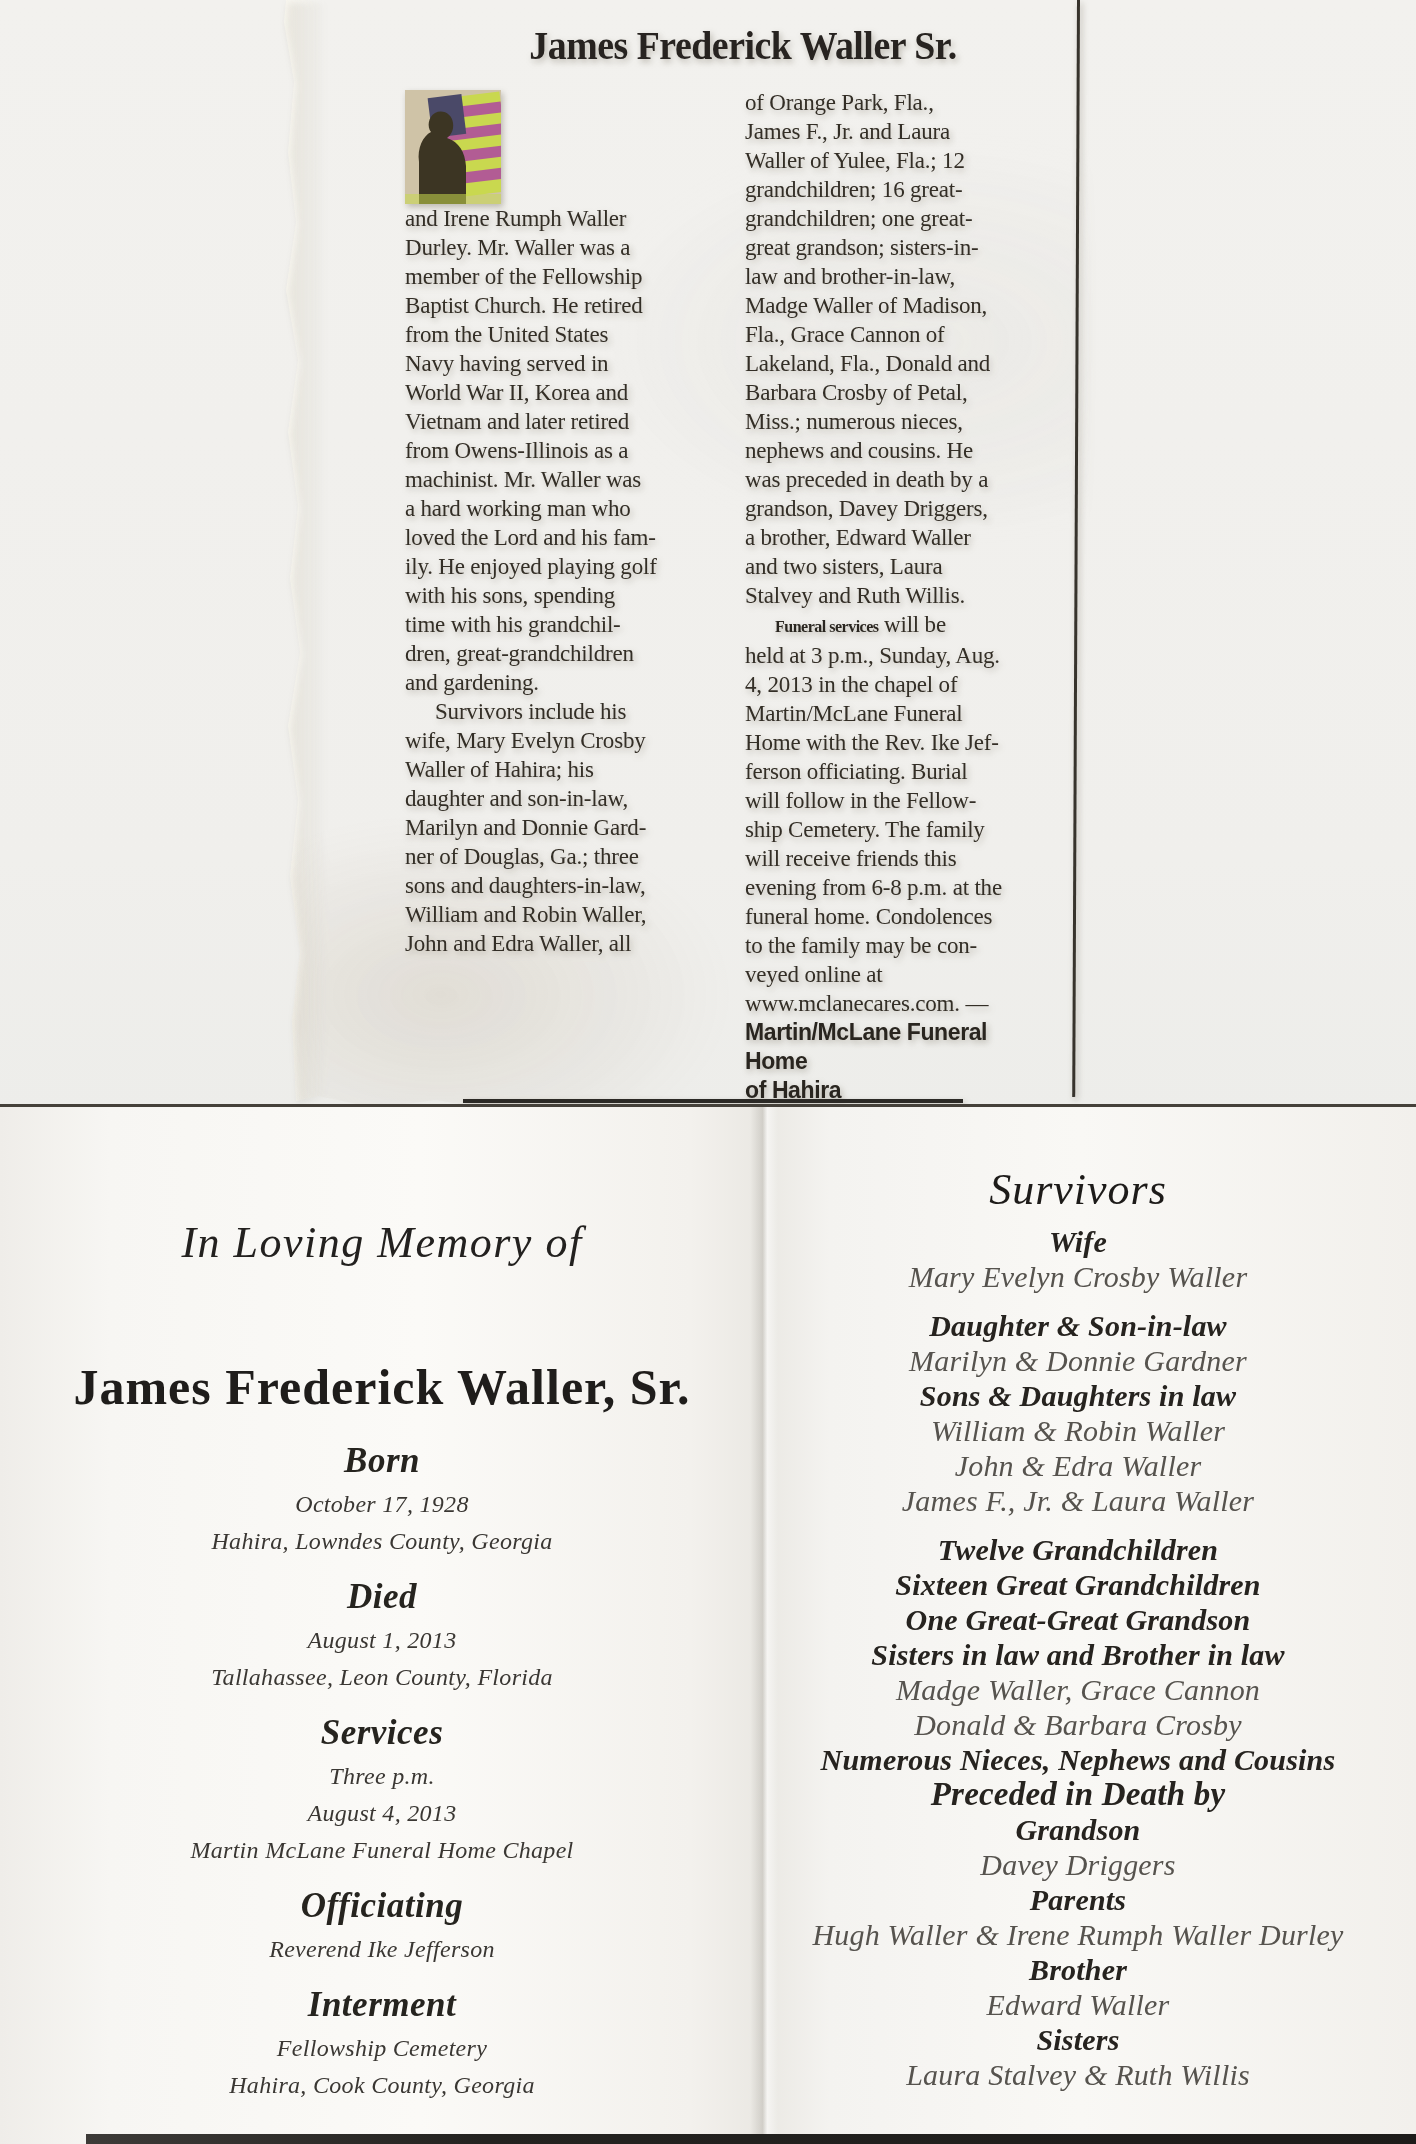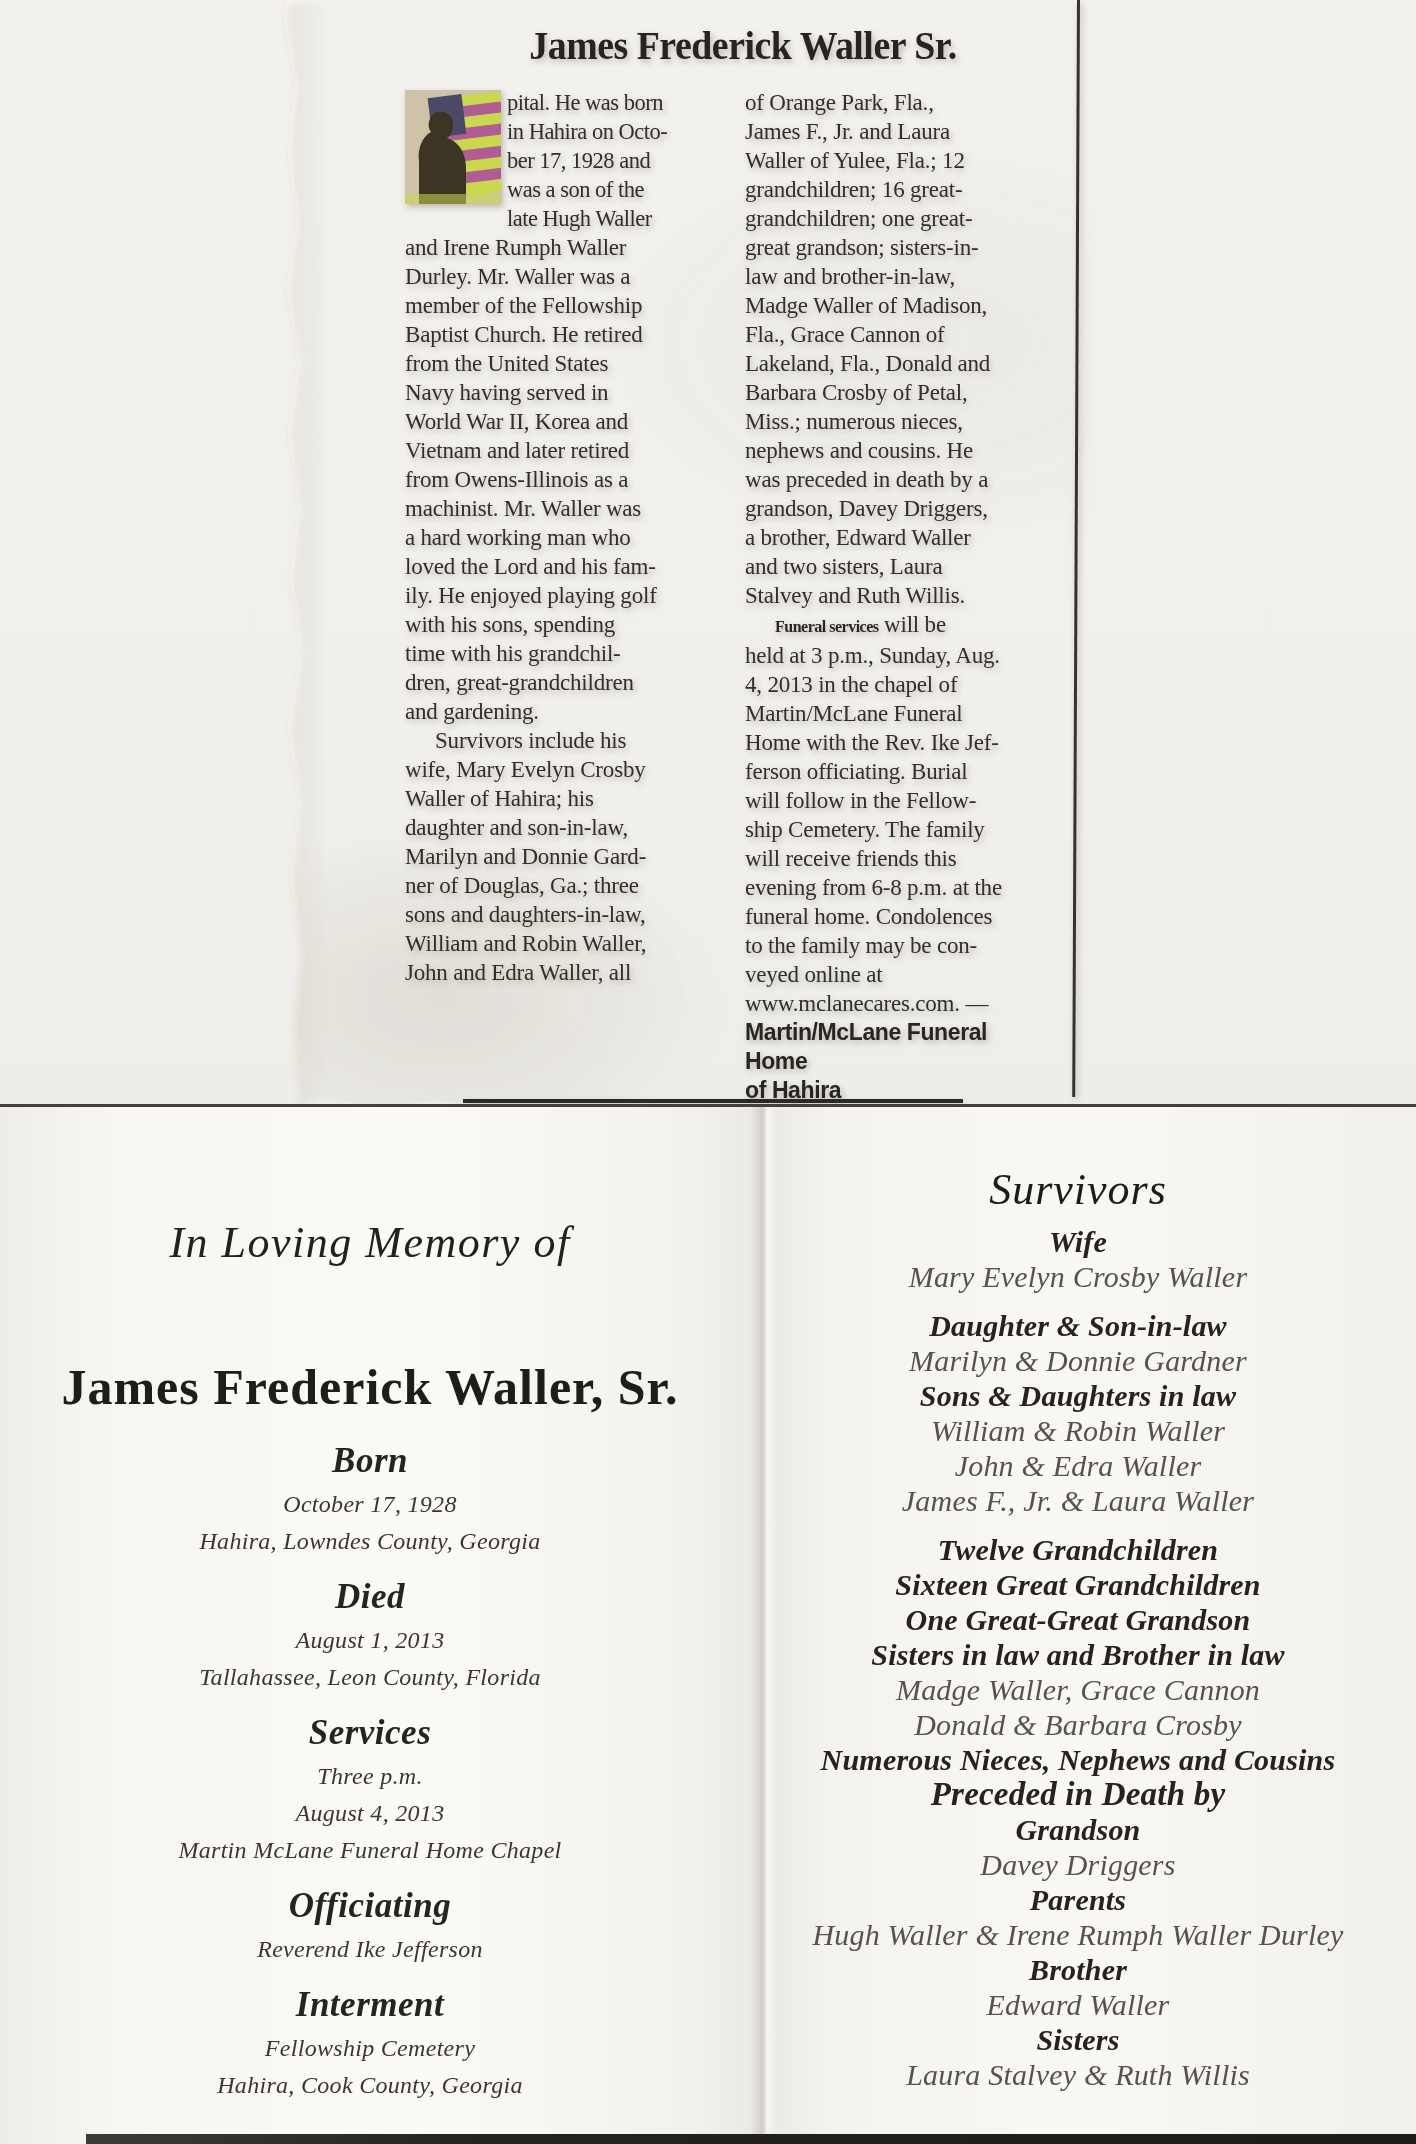--- a/index.html
+++ b/index.html
@@ -40,21 +40,21 @@
   
   .program{position:absolute;left:0;top:1104px;width:1416px;height:1040px;
     background:linear-gradient(90deg,#efede9 0px,#f7f6f3 110px,#fbfaf7 420px,#f3f1ed 690px,
       #eae8e3 762px,#f4f3f0 830px,#f9f8f5 1080px,#f2f0ec 1416px);}
   .program-top-edge{position:absolute;left:0;top:0;width:1416px;height:3px;background:#45413a;}
   .fold{position:absolute;left:750px;top:3px;bottom:0;width:28px;
     background:linear-gradient(90deg,transparent,rgba(110,104,94,.20) 45%,rgba(255,255,255,.55) 62%,transparent);}
   .scan-bar{position:absolute;left:86px;right:0;bottom:0;height:10px;
     background:linear-gradient(90deg,#3d3b38,#242320 30%,#1d1c1a);}
   .page{position:absolute;top:0;text-align:center;}
-  .page-left{left:8px;width:724px;}
+  .page-left{left:20px;width:724px;}
   .page-right{left:740px;width:676px;}
   .lp-title{margin-top:112px;font-style:italic;font-size:44px;line-height:54px;
       color:#23211f;letter-spacing:1.5px;}
   .lp-name{margin-top:86px;font-weight:bold;font-size:50px;line-height:62px;
       color:#1f1d1b;letter-spacing:1px;}
   .lp-heading{margin-top:14px;font-style:italic;font-weight:bold;font-size:35px;line-height:46px;
       color:#26241f;letter-spacing:.5px;}
   .lp-heading.firstsec{margin-top:20px;}
   .lp-lines{margin-top:2px;font-style:italic;font-size:24px;line-height:37px;color:#3a3733;
       white-space:pre-line;letter-spacing:.3px;}
@@ -89,25 +89,20 @@
                 <rect x="30" y="38" width="70" height="11" fill="#b25c94"></rect>
                 <rect x="30" y="60" width="70" height="11" fill="#b25c94"></rect>
                 <rect x="30" y="82" width="70" height="11" fill="#b25c94"></rect>
                 <rect x="28" y="4" width="34" height="40" fill="#4a4968"></rect>
               </g>
               <rect x="0" y="0" width="10" height="114" fill="#cfc3a7"></rect>
               <path d="M14,114 L14,72 C12,58 18,46 26,42 C22,37 23,27 30,23 C38,19 47,24 48,33 C49,40 46,45 42,48 C54,52 60,62 61,76 L61,114 Z" fill="#3c3523"></path>
               <rect x="0" y="104" width="96" height="10" fill="#c9d84f" opacity=".55"></rect>
             </svg>
           </div>
-          <p class="np beside">pital. He was born
-in Hahira on Octo-
-ber 17, 1928 and
-was a son of the
-late Hugh Waller</p>
         </div>
         <p class="np">and Irene Rumph Waller
 Durley. Mr. Waller was a
 member of the Fellowship
 Baptist Church. He retired
 from the United States
 Navy having served in
 World War II, Korea and
 Vietnam and later retired
 from Owens-Illinois as a

